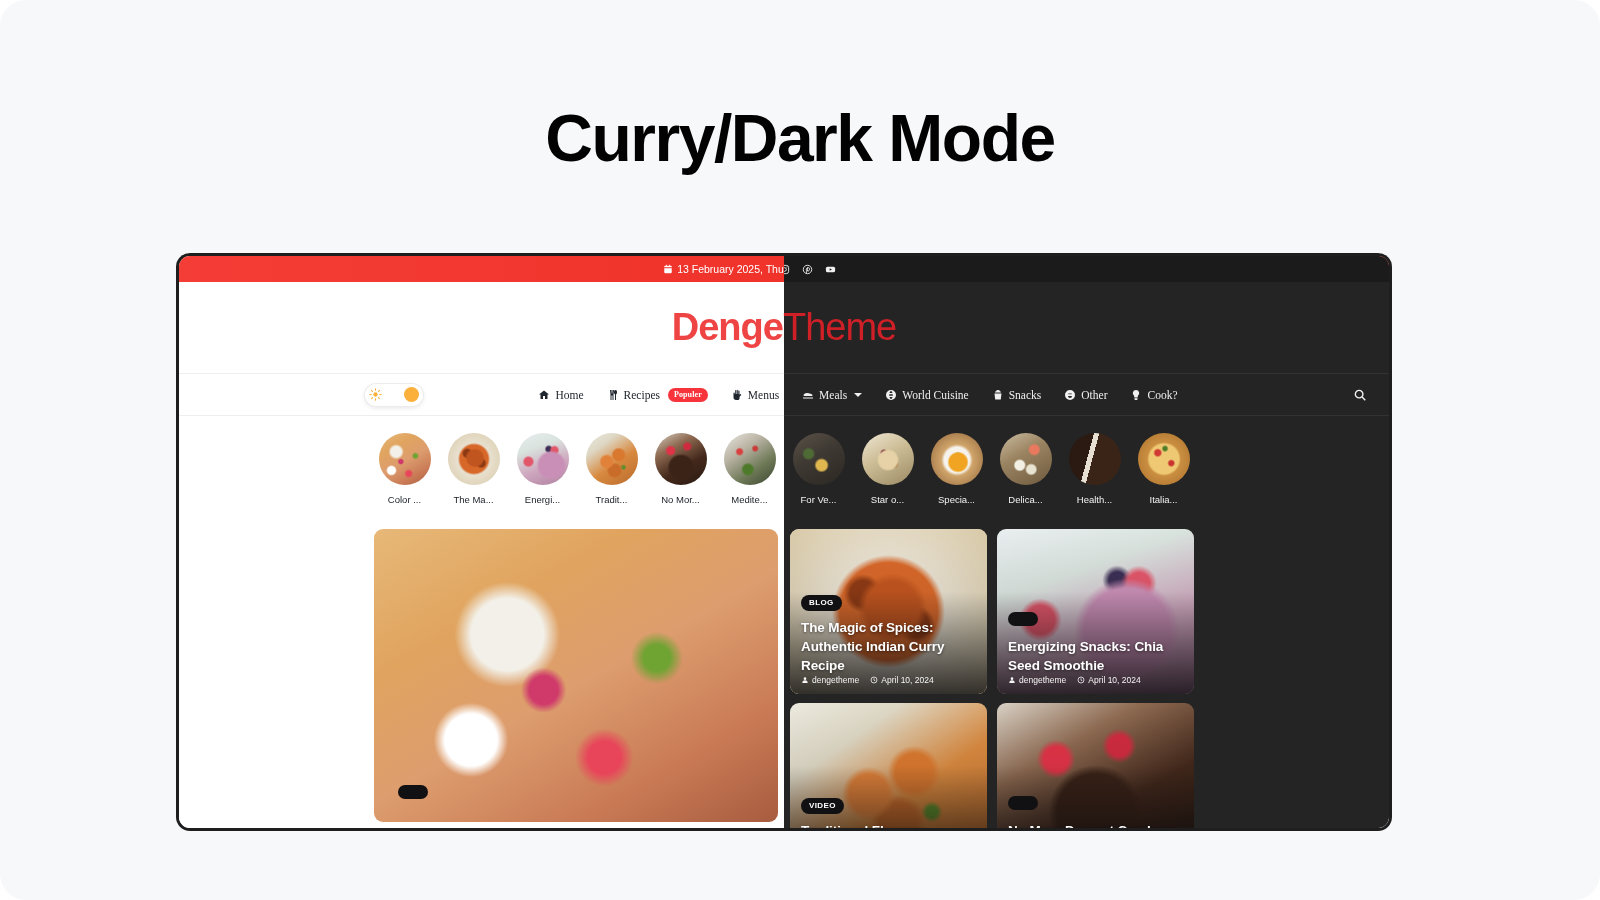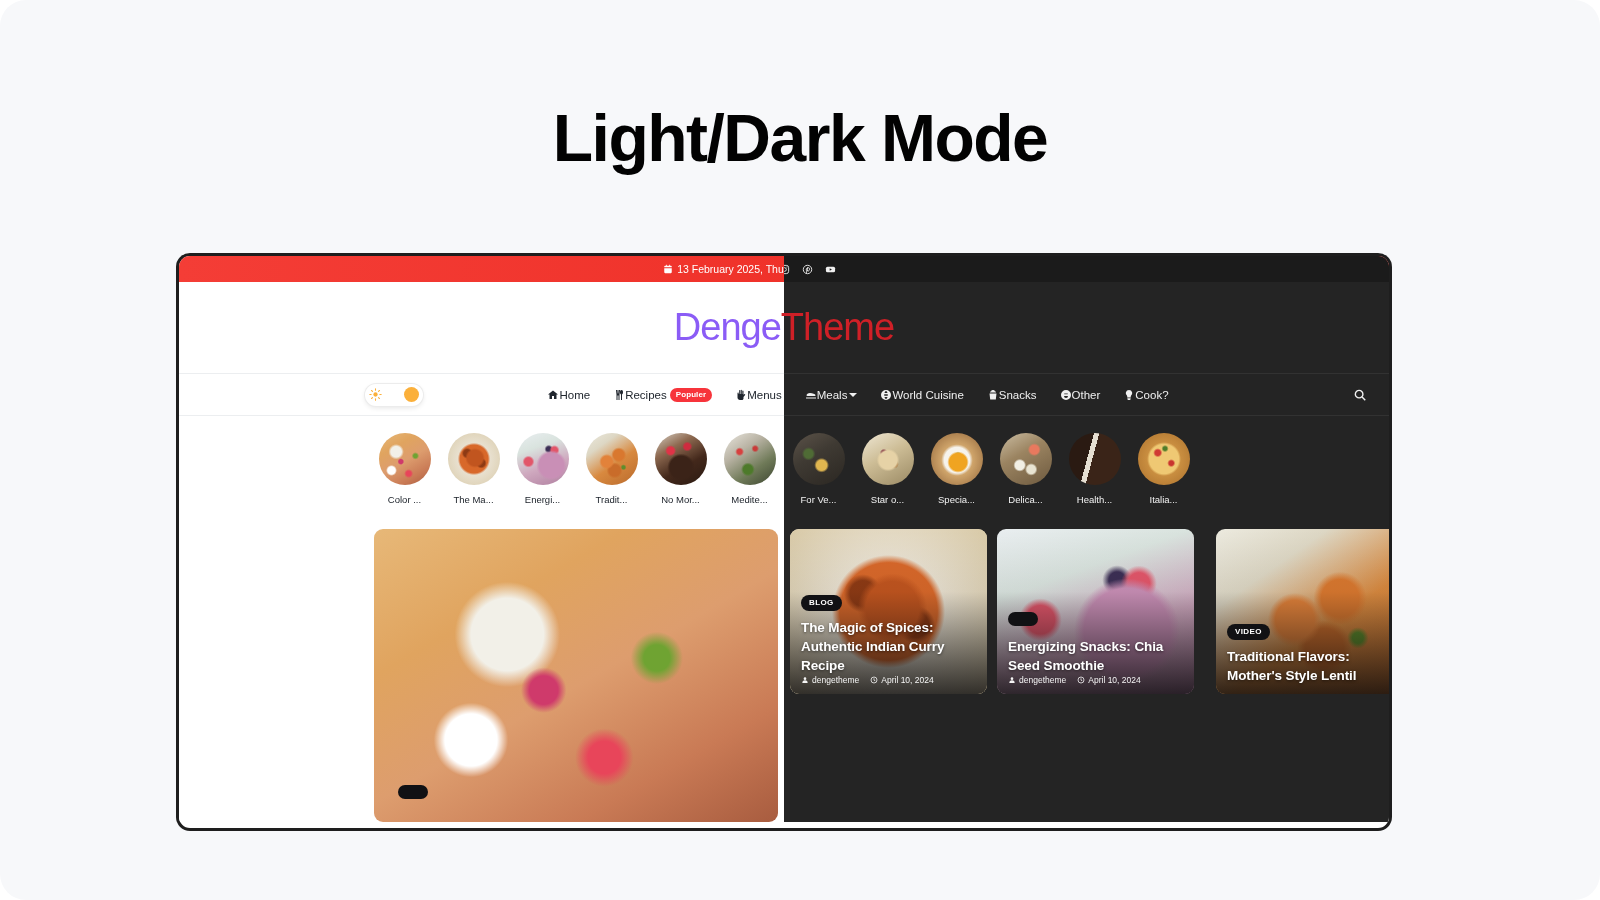--- a/index.html
+++ b/index.html
@@ -74,21 +74,21 @@
   .socials .sic { width: 11px; height: 11px; display: inline-flex; }
 
   
   .logoband {
     height: 91px;
     display: flex; align-items: center; justify-content: center;
   }
   .logoband.light { background: #ffffff; }
   .logoband.dark  { background: #242424; }
   .logo { font-size: 38px; letter-spacing: -1px; white-space: nowrap; }
-  .logo .b { font-weight: 400; color: #8b5cf6; }
+  .logo .b { font-weight: 700; color: #ef4444; }
   .logo .t { font-weight: 400; color: #cf2027; margin-top: 38px; }
 
   
   .navband {
     height: 43px;
     display: flex; align-items: center;
     padding: 0 18px;
     position: relative;
   }
   .navband.light { background: #ffffff; border-top: 1px solid #eceef0; border-bottom: 1px solid #eceef0; }
@@ -107,21 +107,21 @@
   .mode-toggle .knob { width: 15px; height: 15px; border-radius: 50%; background: #fbb03b; }
 
   .navlist {
     display: flex; align-items: center; gap: 23px;
     margin: 0 auto;
     padding-left: 148px;
     font-size: 11.5px; font-weight: 500;
   }
   .navband.light .navlist { color: #20262e; }
   .navband.dark  .navlist { color: #f0f0f0; }
-  .navitem { display: flex; align-items: center; white-space: nowrap; }
+  .navitem { display: flex; align-items: center; gap: 5px; white-space: nowrap; font-family: Liberation Serif, serif; }
   .navitem .nic { width: 12px; height: 12px; display: inline-flex; }
   .badge-pop {
     background: #f7343b; color: #fff;
     font-size: 8px; font-weight: 700;
     padding: 2.5px 6px 2.5px 6px;
     border-radius: 9px; margin-left: 3px;
     letter-spacing: .1px;
   }
   .caret { width: 0; height: 0; border-left: 4px solid transparent; border-right: 4px solid transparent; border-top: 4.5px solid currentColor; margin-left: 2px; }
   .searchbtn { position: absolute; right: 22px; width: 14px; height: 14px; display: inline-flex; }
@@ -155,21 +155,21 @@
     justify-content: center;
   }
   .content.light { background: #ffffff; }
   .content.dark  { background: #242424; }
 
   .hero {
     width: 404px; height: 293px;
     border-radius: 9px; overflow: hidden;
     position: relative;
   }
-  .sidecol { width: 404px; display: flex; flex-direction: row; gap: 22px; }
+  .sidecol { width: 404px; display: flex; flex-direction: column; gap: 9px; }
   .rowpair { display: flex; gap: 10px; }
   .card {
     width: 197px; height: 165px;
     border-radius: 9px; overflow: hidden;
     position: relative;
   }
   .imgfill { position: absolute; inset: 0; }
   .shade {
     position: absolute; inset: 0;
     background: linear-gradient(to top, rgba(8,8,10,.80) 0%, rgba(8,8,10,.42) 32%, rgba(8,8,10,.05) 62%, rgba(8,8,10,0) 100%);
@@ -264,21 +264,21 @@
       radial-gradient(circle at 50% 50%, #efc873 0 40%, #c98e40 46%, #a96f2c 100%),
       linear-gradient(140deg,#d7a855,#9a6a2b); }
 
   .blur-soft { filter: blur(0.35px); }
 </style>
 </head>
 <body>
 
 <div id="page">
 
-  <h1 class="headline">Light/Dark Mode</h1>
+  <h1 class="headline">Curry/Dark Mode</h1>
 
   <div class="frame">
     <div class="frame-inner">
 
       <div class="layer layer-light">
         <div class="site">
 
           <div class="topbar light">
             <span class="date">
               <span class="ic">

